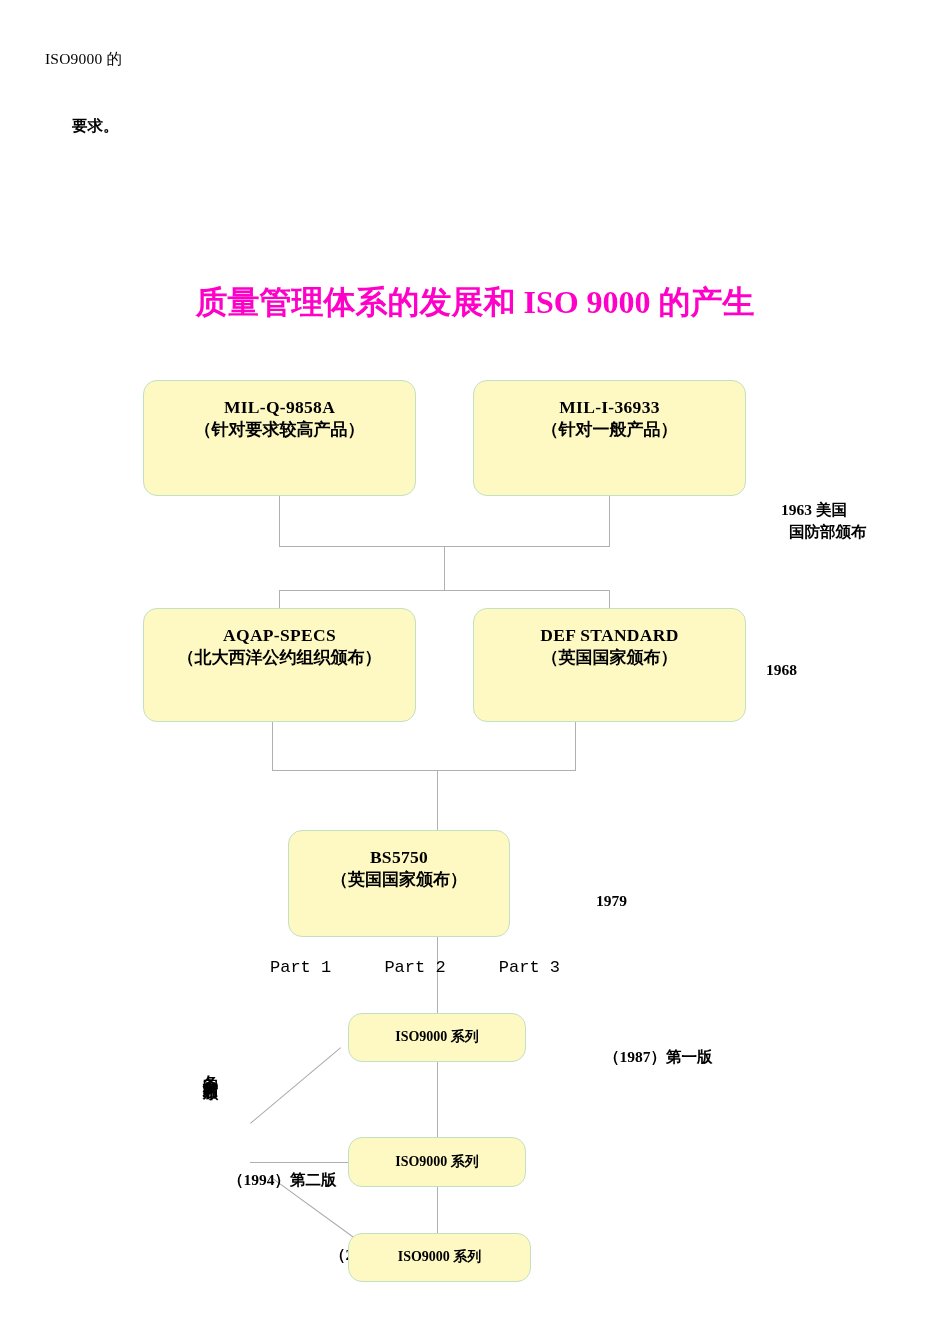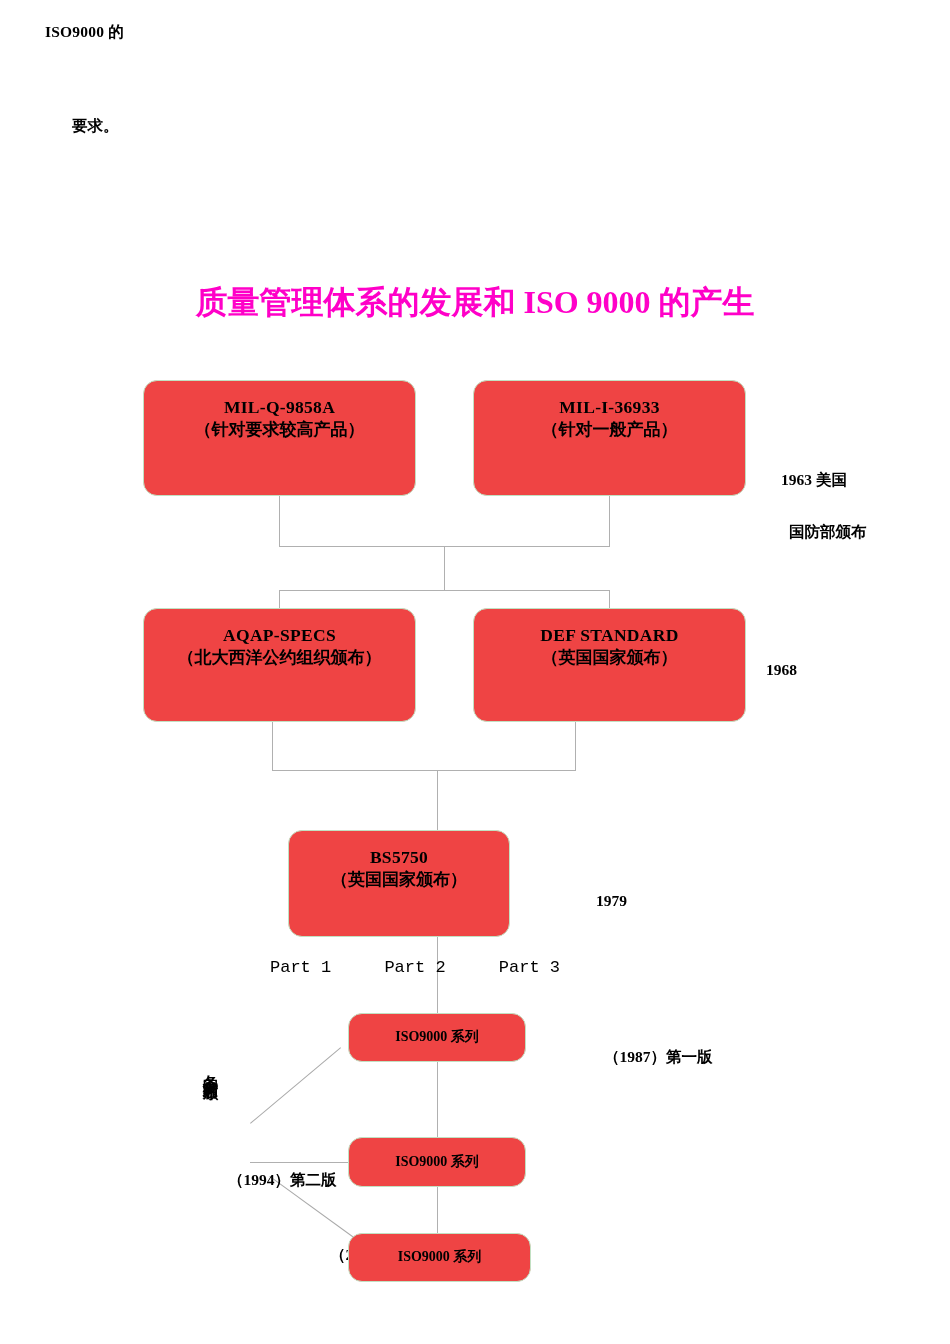--- a/index.html
+++ b/index.html
@@ -5,42 +5,42 @@
   html,body{margin:0;padding:0;background:#ffffff;}
   body{
     width:950px;height:1344px;position:relative;overflow:hidden;
     font-family:"Liberation Serif","DejaVu Serif",serif;
     color:#000000;
   }
   .abs{position:absolute;}
 
   
   #hdr-line1{
-    left:45px;top:22px;
-    font-size:15.5px;font-weight:bold;letter-spacing:.2px;
+    left:45px;top:49px;
+    font-size:15.5px;font-weight:normal;letter-spacing:.2px;
     white-space:nowrap;
   }
   #hdr-line2{
     left:72px;top:88px;
     font-size:15.5px;font-weight:bold;
     white-space:nowrap;
     margin-top:28px;
   }
 
   
   #title{
     left:0;top:281px;width:950px;text-align:center;
     font-size:32px;font-weight:bold;
     color:#ff00c8;
     white-space:nowrap;
   }
 
   
   .box{
-    background:#ef4444;
+    background:#fef9c3;
     border:1px solid #c2e0c2;
     border-radius:14px;
     box-sizing:border-box;
     display:flex;flex-direction:column;
     align-items:center;
     text-align:center;
     font-weight:bold;
     line-height:1.30;
     z-index:5;
   }
@@ -58,21 +58,21 @@
   .hline{background:#b0b0b0;height:1px;z-index:1;}
   .diag{
     position:absolute;height:1px;background:#a9a9a9;
     transform-origin:0 0;z-index:1;
   }
 
   
   .note{
     font-size:15.5px;font-weight:bold;white-space:nowrap;z-index:6;
   }
-  #note-1963-a{left:781px;top:470px;}
+  #note-1963-a{left:781px;top:500px;}
   #note-1963-b{left:789px;top:522px;}
   #note-1968{left:766px;top:661px;}
   #note-1979{left:596px;top:892px;}
   #note-1987{left:604px;top:1047px;}
 
   
   #note-1994{
     left:228px;top:1170px;font-size:15.5px;font-weight:bold;
     white-space:nowrap;z-index:2;
   }

